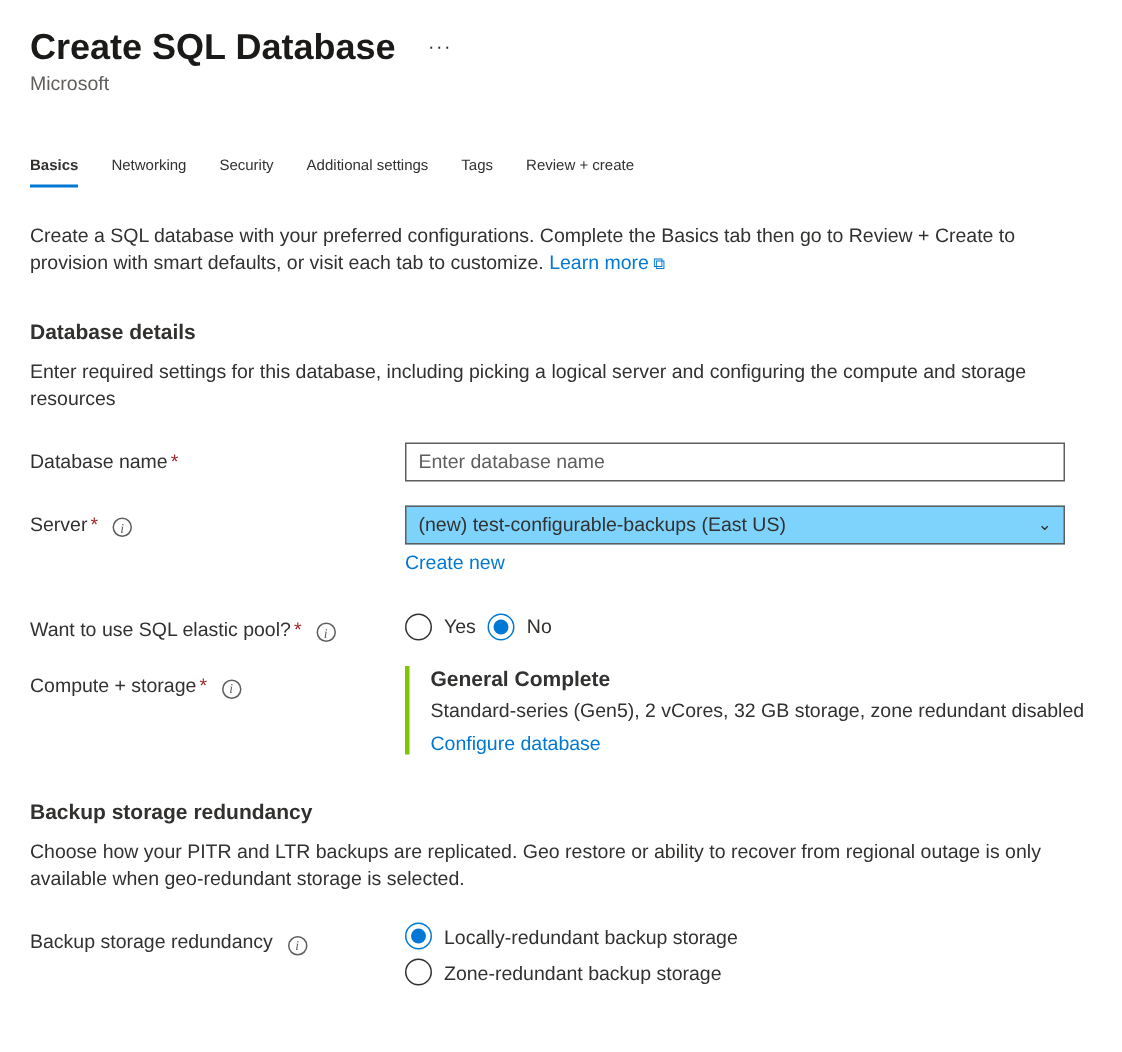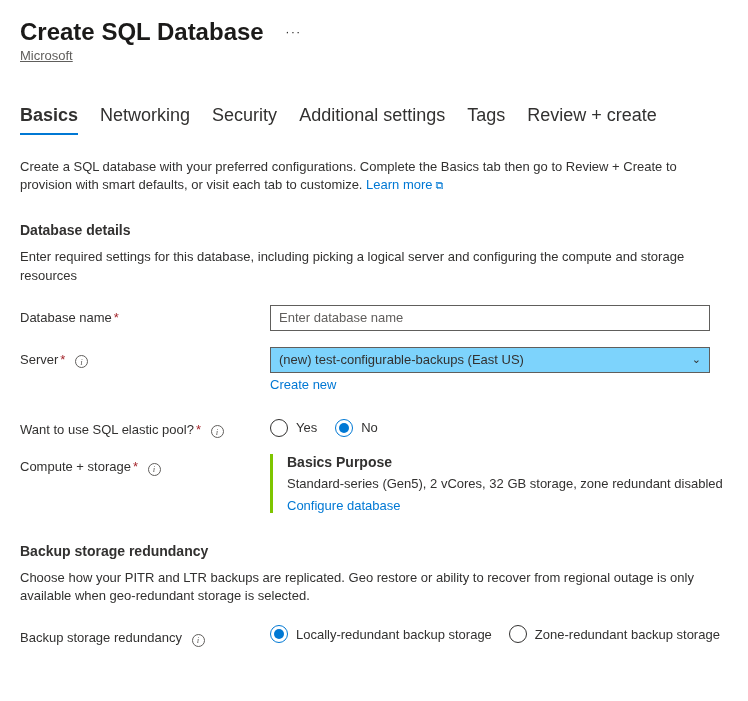--- a/index.html
+++ b/index.html
@@ -22,30 +22,29 @@
       margin-left: 18px;
       vertical-align: 4px;
       letter-spacing: 1px;
       color: #323130;
       cursor: pointer;
     }
     .subtitle {
       font-size: 13px;
       color: #605e5c;
       margin-top: 2px;
-      text-decoration: underline;
     }
     .tabs {
       display: flex;
       gap: 22px;
       margin-top: 36px;
       border-bottom: 0;
     }
     .tab {
-      font-size: 18px;
+      font-size: 10px;
       padding: 6px 0 8px 0;
       color: #323130;
       cursor: pointer;
       position: relative;
     }
     .tab.selected {
       font-weight: 600;
     }
     .tab.selected::after {
       content: "";
@@ -134,21 +133,21 @@
       font-size: 11px;
       color: #323130;
     }
     .under-link {
       font-size: 13px;
       margin-top: 4px;
     }
     .radio-row {
       display: flex;
       align-items: center;
-      gap: 18px;
+      gap: 8px;
       padding-top: 2px;
     }
     .radio-option {
       display: flex;
       align-items: center;
       gap: 8px;
       cursor: pointer;
     }
     .radio-circle {
       width: 18px;
@@ -171,22 +170,22 @@
       border-radius: 50%;
     }
     .compute-box {
       border-left: 3px solid #7ec500;
       padding: 0 0 0 14px;
     }
     .compute-title { font-weight: 600; font-size: 14px; margin-bottom: 4px;}
     .compute-desc { font-size: 13px; line-height: 1.5; margin-bottom: 4px;}
     .radio-stack {
       display: flex;
-      flex-direction: row;
-      gap: 17px;
+      flex-direction: column;
+      gap: 6px;
     }
   </style>
 </head>
 <body>
 
 <div>
   <h1 class="page-title">Create SQL Database</h1>
   <span class="title-dots">···</span>
   <div class="subtitle">Microsoft</div>
 </div>
@@ -249,21 +248,21 @@
   </div>
 </div>
 
 <div class="form-row" style="">
   <div class="form-label-col">
     <span>Compute + storage</span><span class="req">*</span>
     <span class="info-icon"></span>
   </div>
   <div class="form-field-col">
     <div class="compute-box">
-      <div class="compute-title">Basics Purpose</div>
+      <div class="compute-title">General Complete</div>
       <div class="compute-desc">Standard-series (Gen5), 2 vCores, 32 GB storage, zone redundant disabled</div>
       <span class="link">Configure database</span>
     </div>
   </div>
 </div>
 
 <div class="section-title" style="margin-top:30px">Backup storage redundancy</div>
 <div class="section-desc">Choose how your PITR and LTR backups are replicated. Geo restore or ability to recover from regional outage is only available when geo-redundant storage is selected.</div>
 
 <div class="form-row">

